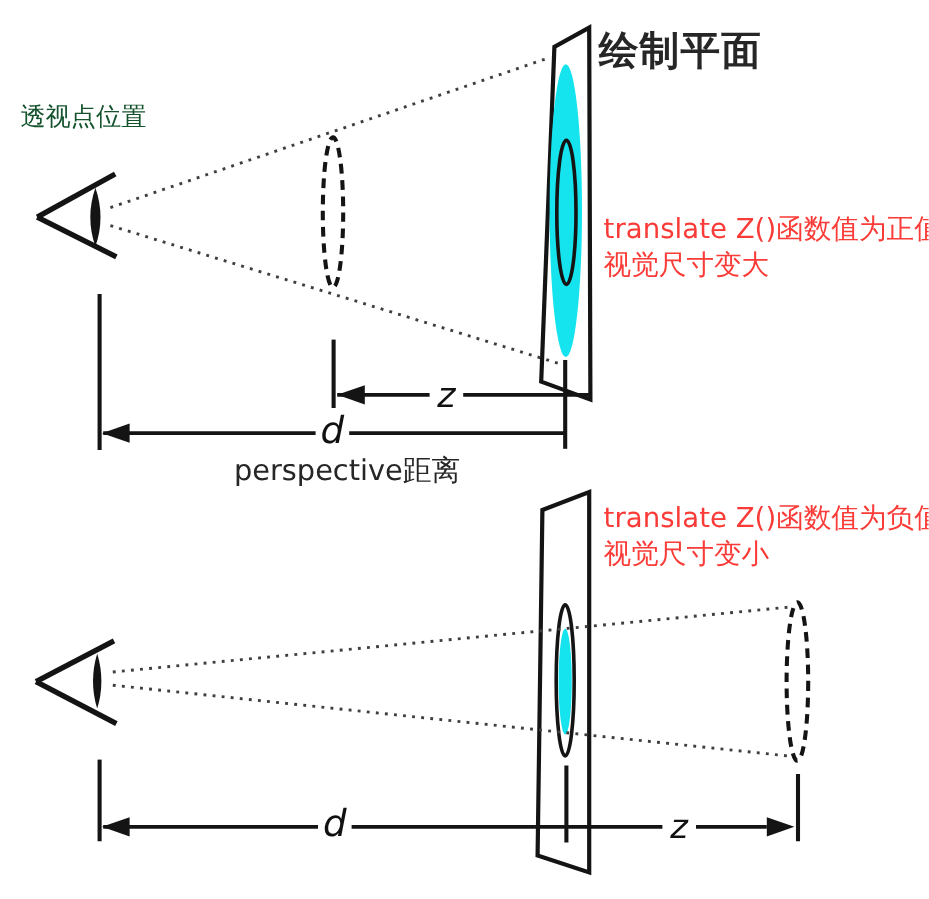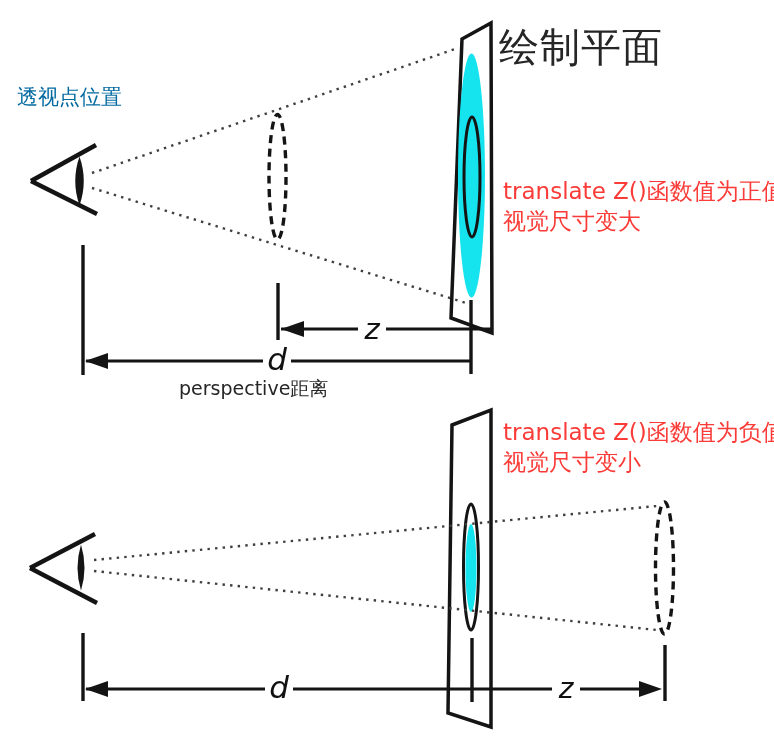--- a/index.html
+++ b/index.html
@@ -18,26 +18,26 @@
   .outer-ellipse-b{fill:#ffffff;stroke:var(--ink);stroke-width:3;}
   .dotted{stroke:var(--dotted);stroke-width:2.4;stroke-dasharray:2.4 5.2;fill:none;}
   .dashed{stroke:var(--ink);stroke-width:3.4;stroke-dasharray:8 5.5;fill:none;}
   .tick{stroke:var(--ink);stroke-width:3.4;}
   .dim-line{stroke:var(--ink);stroke-width:3.2;}
   .arrow{fill:var(--ink);}
   .eye-line{stroke:var(--ink);stroke-width:4.5;fill:none;}
   .lens{fill:var(--ink);}
   
   .lbl{position:absolute;color:var(--label);white-space:nowrap;}
-  .caption{left:17px;top:80px;font-size:21px;line-height:34px;color:#0369a1;}
-  .plane-title{left:499px;top:20px;font-size:40px;letter-spacing:1px;}
+  .caption{left:17px;top:80px;font-size:21px;line-height:34px;color:#14532d;}
+  .plane-title{left:499px;top:20px;font-size:33px;letter-spacing:1px;font-weight:bold;}
   .note{position:absolute;left:503px;color:var(--red);font-size:23px;line-height:30px;white-space:nowrap;}
   .note-top{top:176px;}
   .note-bottom{top:417px;}
-  .distance{left:179px;top:376px;font-size:19px;}
+  .distance{left:195px;top:376px;font-size:24px;}
   .dim{position:absolute;font-style:italic;color:#111;background:#ffffff;text-align:center;white-space:nowrap;}
   .dim-d-top{left:263px;top:340px;width:28px;height:38px;line-height:38px;font-size:31px;}
   .dim-z-top{left:358px;top:311px;width:28px;height:36px;line-height:36px;font-size:29px;}
   .dim-d-bottom{left:265px;top:668px;width:28px;height:38px;line-height:38px;font-size:31px;}
   .dim-z-bottom{left:552px;top:671px;width:28px;height:36px;line-height:36px;font-size:28px;}
 </style>
 </head>
 <body>
 
 <div class="stage">

